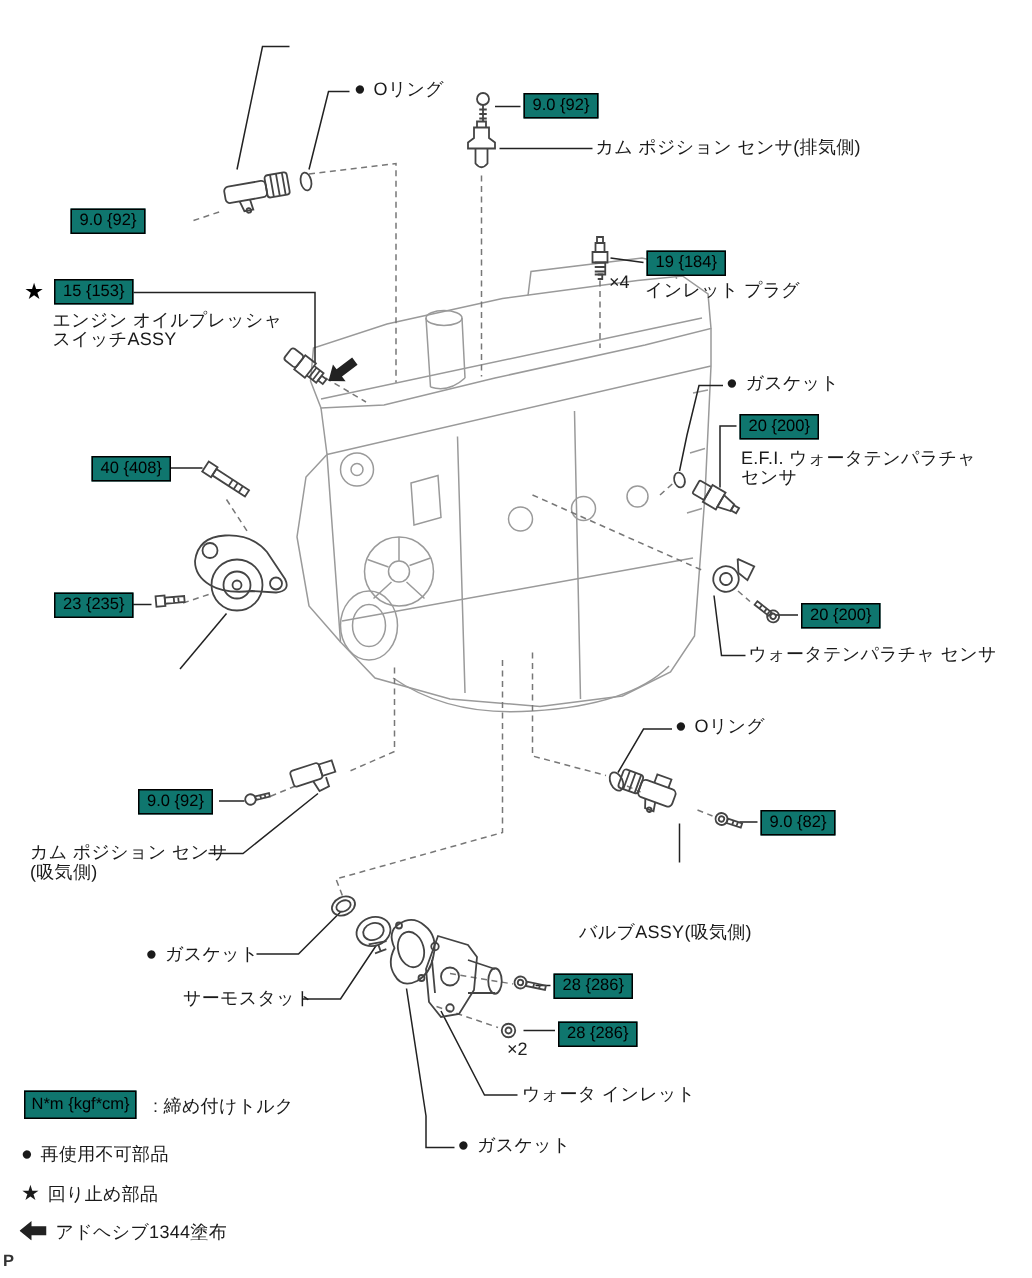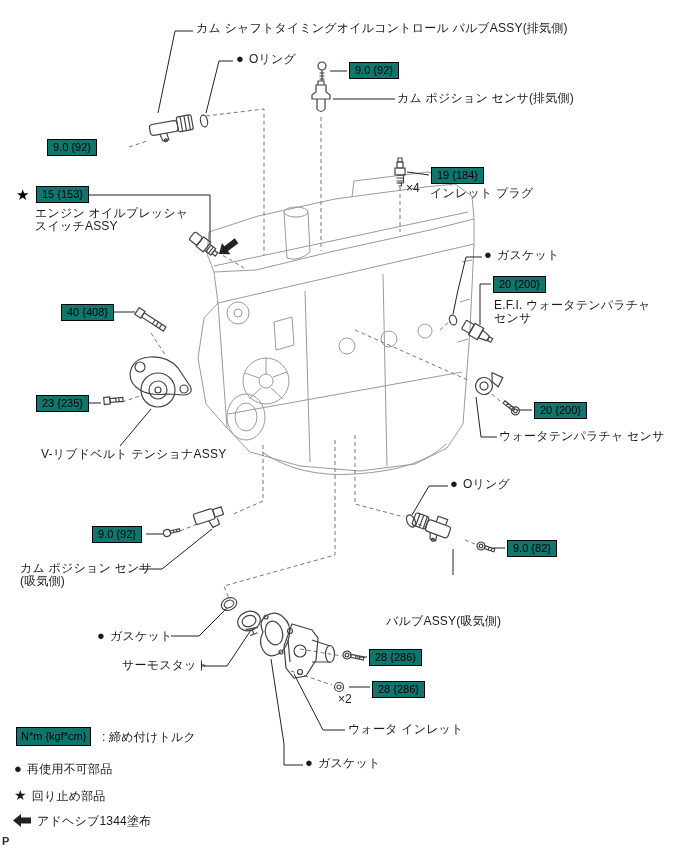--- a/index.html
+++ b/index.html
@@ -227,21 +227,20 @@
 <div class="tq" style="left:61px;top:304px">40 {408}</div>
 <div class="tq" style="left:36px;top:395px">23 {235}</div>
 <div class="tq" style="left:431px;top:167px">19 {184}</div>
 <div class="tq" style="left:493px;top:276px">20 {200}</div>
 <div class="tq" style="left:534px;top:402px">20 {200}</div>
 <div class="tq" style="left:507px;top:540px">9.0 {82}</div>
 <div class="tq" style="left:92px;top:526px">9.0 {92}</div>
 <div class="tq" style="left:369px;top:649px">28 {286}</div>
 <div class="tq" style="left:372px;top:681px">28 {286}</div>
 
-<div class="lbl" style="left:196px;top:22px">カム シャフトタイミングオイルコントロール  バルブASSY(排気側)</div>
 
 <div class="lbl" style="left:236px;top:52px">
   <span class="bu">●</span><span>Oリング</span>
 </div>
 
 <div class="lbl" style="left:397px;top:92px">カム ポジション センサ(排気側)</div>
 
 <div class="qty" style="left:406px;top:181px">×4</div>
 <div class="lbl" style="left:430px;top:187px">インレット プラグ</div>
 
@@ -249,21 +248,20 @@
 <div class="lbl" style="left:35px;top:220px">スイッチASSY</div>
 
 <div class="lbl" style="left:484px;top:248px">
   <span class="bu">●</span><span>ガスケット</span>
 </div>
 <div class="lbl" style="left:494px;top:299px">E.F.I. ウォータテンパラチャ</div>
 <div class="lbl" style="left:494px;top:312px">センサ</div>
 
 <div class="lbl" style="left:499px;top:430px">ウォータテンパラチャ センサ</div>
 
-<div class="lbl" style="left:41px;top:448px">V-リブドベルト  テンショナASSY</div>
 
 <div class="lbl" style="left:450px;top:477px">
   <span class="bu">●</span><span>Oリング</span>
 </div>
 
 <div class="lbl" style="left:386px;top:615px">バルブASSY(吸気側)</div>
 
 <div class="lbl" style="left:20px;top:562px">カム ポジション センサ</div>
 <div class="lbl" style="left:20px;top:575px">(吸気側)</div>
 

